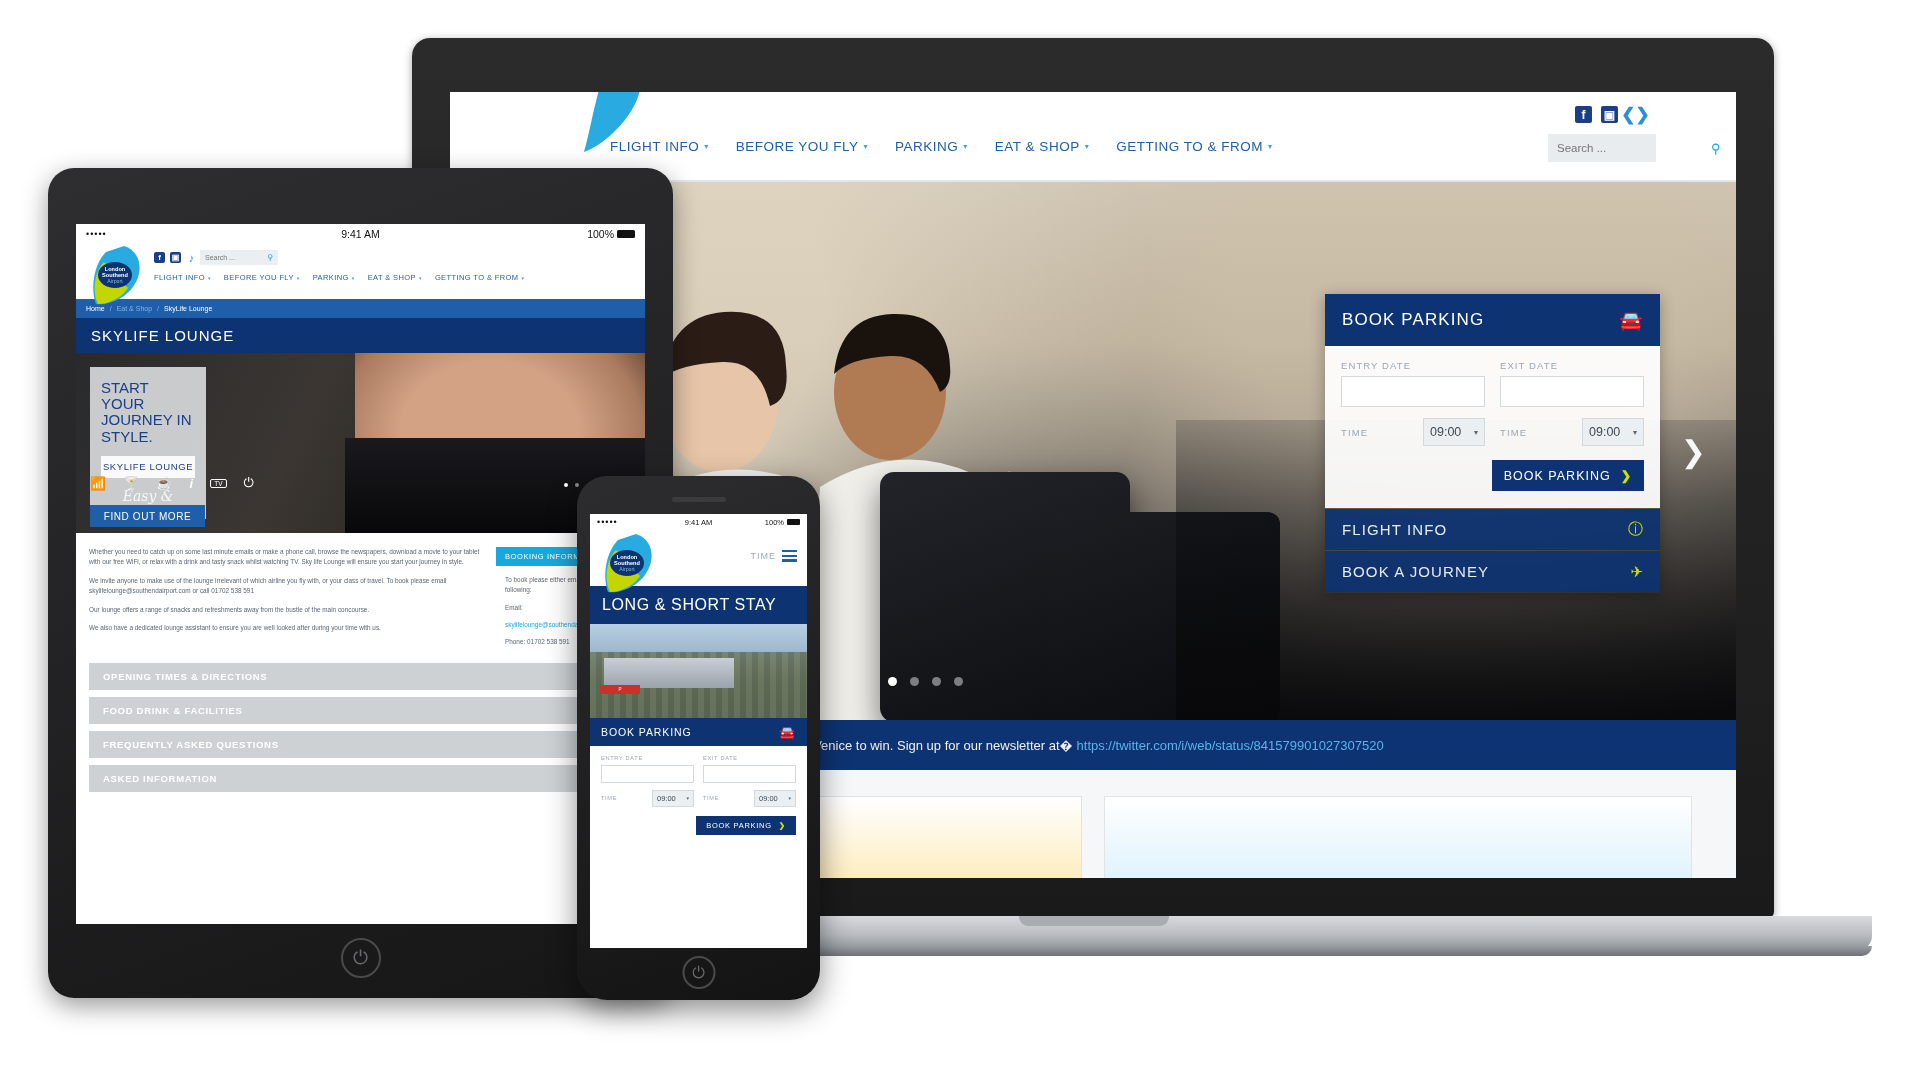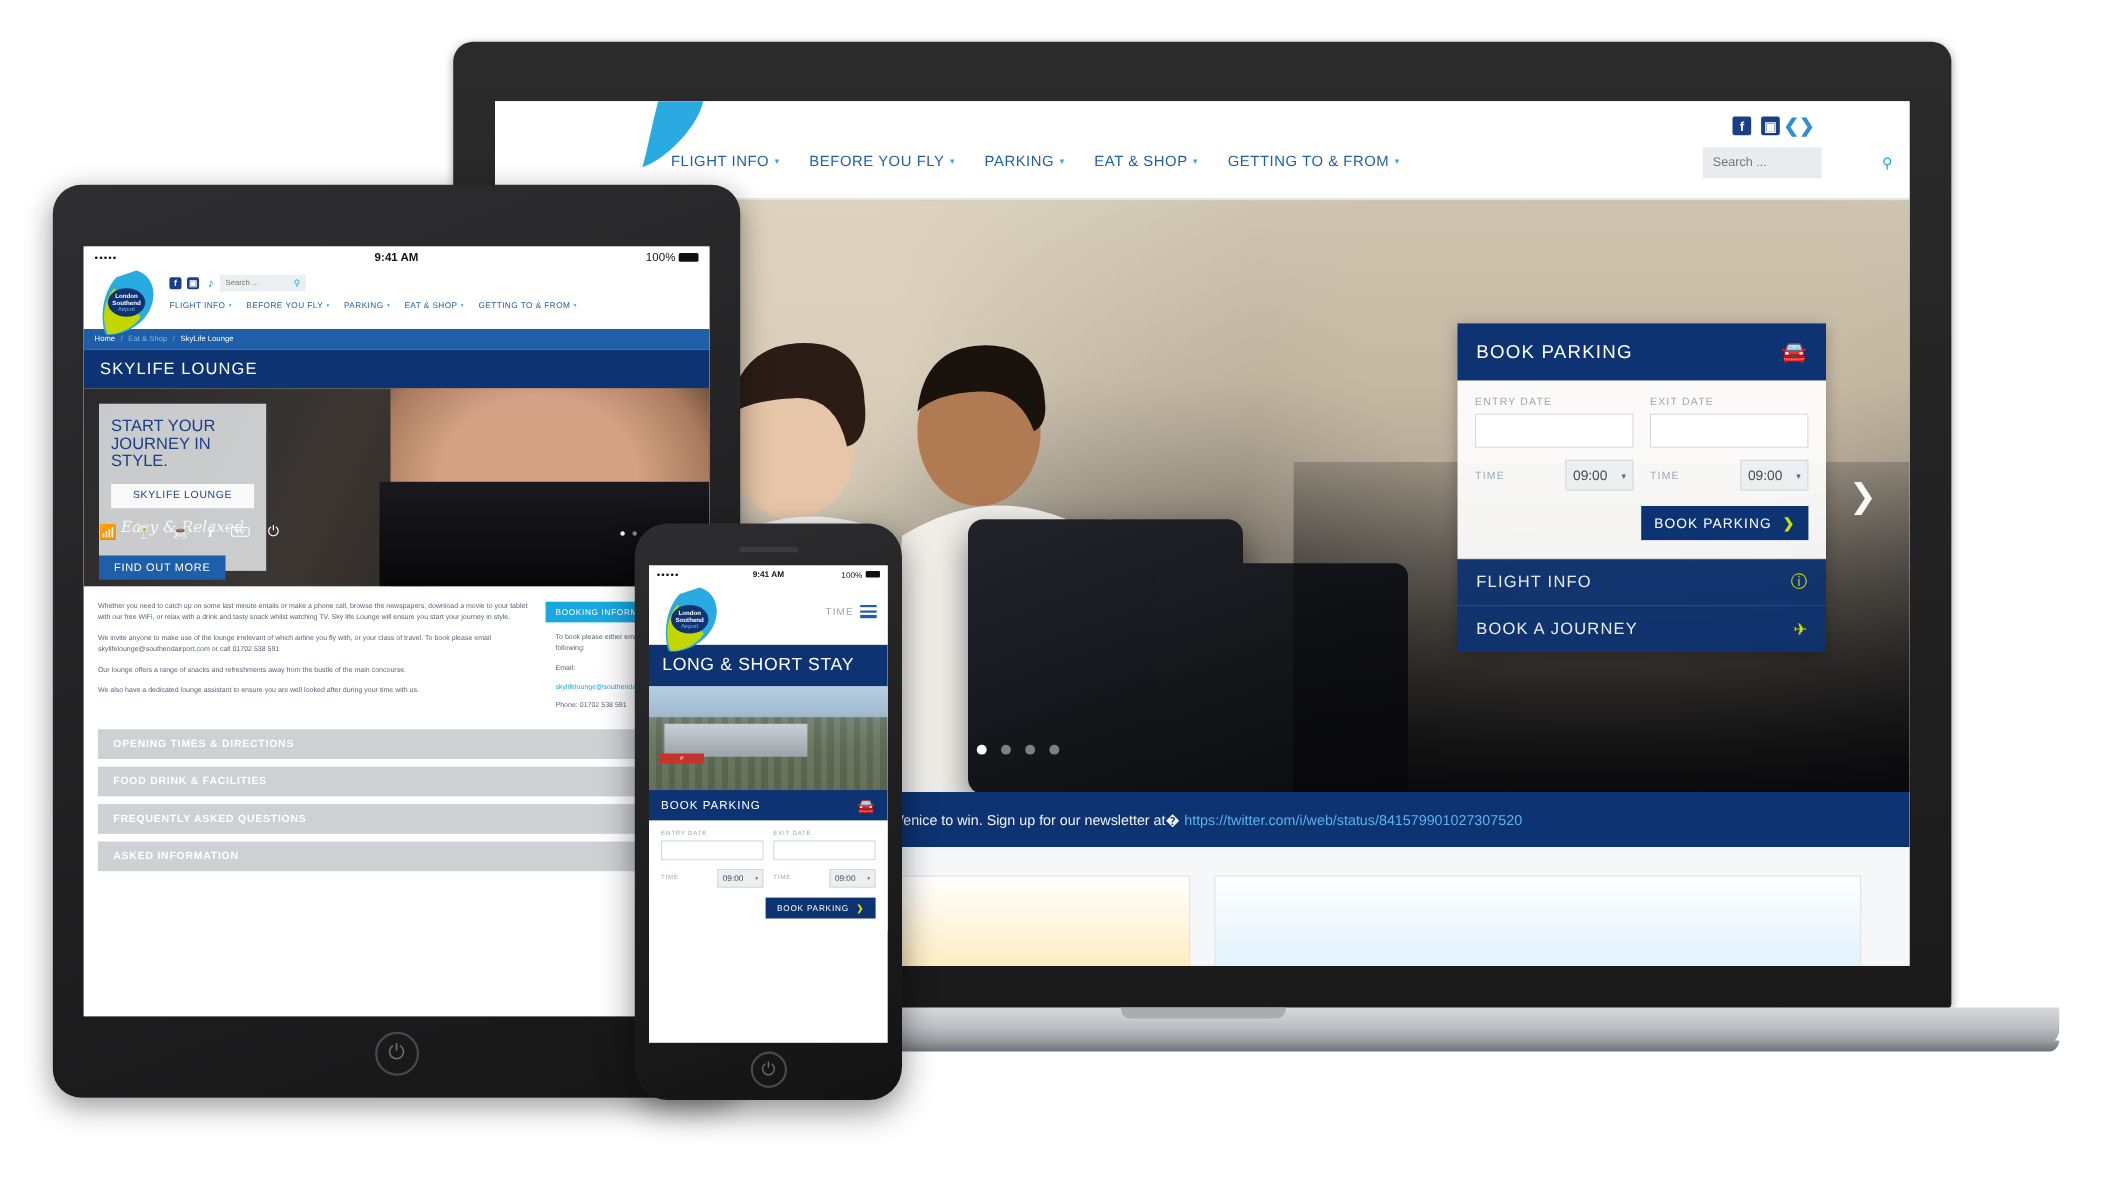--- a/index.html
+++ b/index.html
@@ -176,21 +176,21 @@
   .tablet-home {
     position:absolute; left:50%; transform:translateX(-50%); bottom:20px;
     width:40px; height:40px; border:2px solid #4a4a4c; border-radius:50%;
     display:flex; align-items:center; justify-content:center; color:#6d6d70; font-size:19px;
   }
   .ios-status {
     height:19px; background:#fff; display:flex; align-items:center;
     justify-content:space-between; padding:0 10px; font-size:10.5px; color:#111;
   }
   .ios-dots { letter-spacing:1px; font-size:9px; }
-  .ios-time { position:absolute; left:50%; transform:translateX(-50%); font-weight:bold; font-size:10.5px; }
+  .ios-time { position:absolute; left:50%; transform:translateX(-50%); font-weight:normal; font-size:10.5px; }
   .batt { display:flex; align-items:center; gap:3px; }
   .batt-b { width:18px; height:8px; background:#111; border-radius:1.5px; }
 
   .tb-header { height:56px; background:#fff; position:relative; }
   .tb-logo { position:absolute; left:12px; top:1px; width:56px; height:62px; }
   .tb-social { position:absolute; left:78px; top:9px; display:flex; gap:5px; }
   .tb-social .soc { width:11px; height:11px; font-size:8px; }
   .tb-social .soc.tw { font-size:11px; }
   .tb-search {
     position:absolute; left:124px; top:7px; width:78px; height:15px;
@@ -217,21 +217,21 @@
     background:linear-gradient(115deg,#2a2a2c 0%,#3b3632 40%,#15140f 100%); }
   .tb-hero-face {
     position:absolute; right:-30px; top:-20px; width:320px; height:250px;
     background:radial-gradient(ellipse at 42% 40%, #d3a285 0 34%, #ab7b5f 58%, #3a2b22 82%, #131111 100%);
   }
   .tb-hero-suit {
     position:absolute; right:0; bottom:0; width:300px; height:95px;
     background:linear-gradient(180deg,#1a1a1e,#08080a);
   }
   .tb-hero-panel {
-    position:absolute; left:14px; top:14px; width:152px; height:152px;
+    position:absolute; left:14px; top:14px; width:116px; height:152px;
     background:rgba(236,238,240,.82); padding:13px 11px;
   }
   .tb-hero-panel h2 { color:#1b3f87; font-size:15px; line-height:1.08; font-weight:400; }
   .tb-hero-btn {
     margin-top:11px; height:22px; background:rgba(255,255,255,.9);
     display:flex; align-items:center; justify-content:center;
     color:#1b3f87; font-size:9.5px; letter-spacing:.6px;
   }
   .tb-script { margin-top:10px; text-align:center; color:#fff; font-size:14px;
     font-family:"DejaVu Serif", serif; font-style:italic; opacity:.85; }

